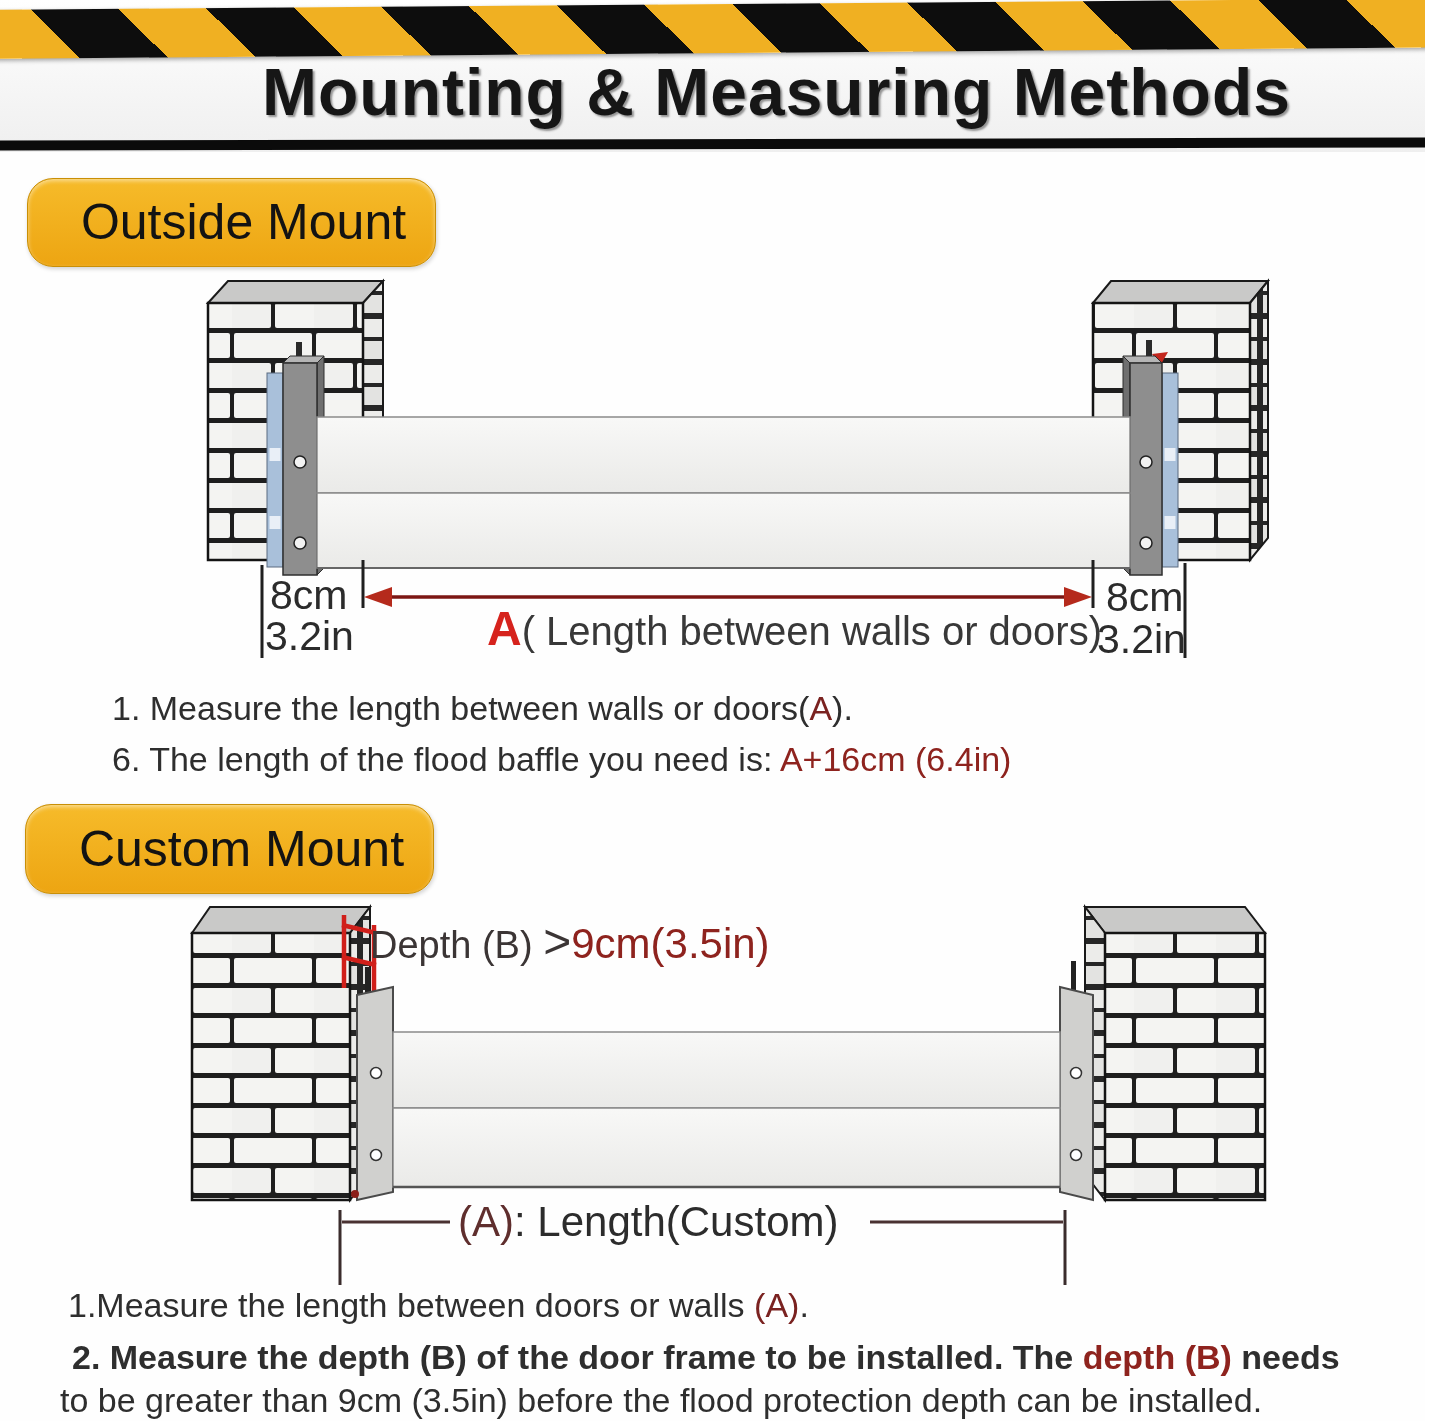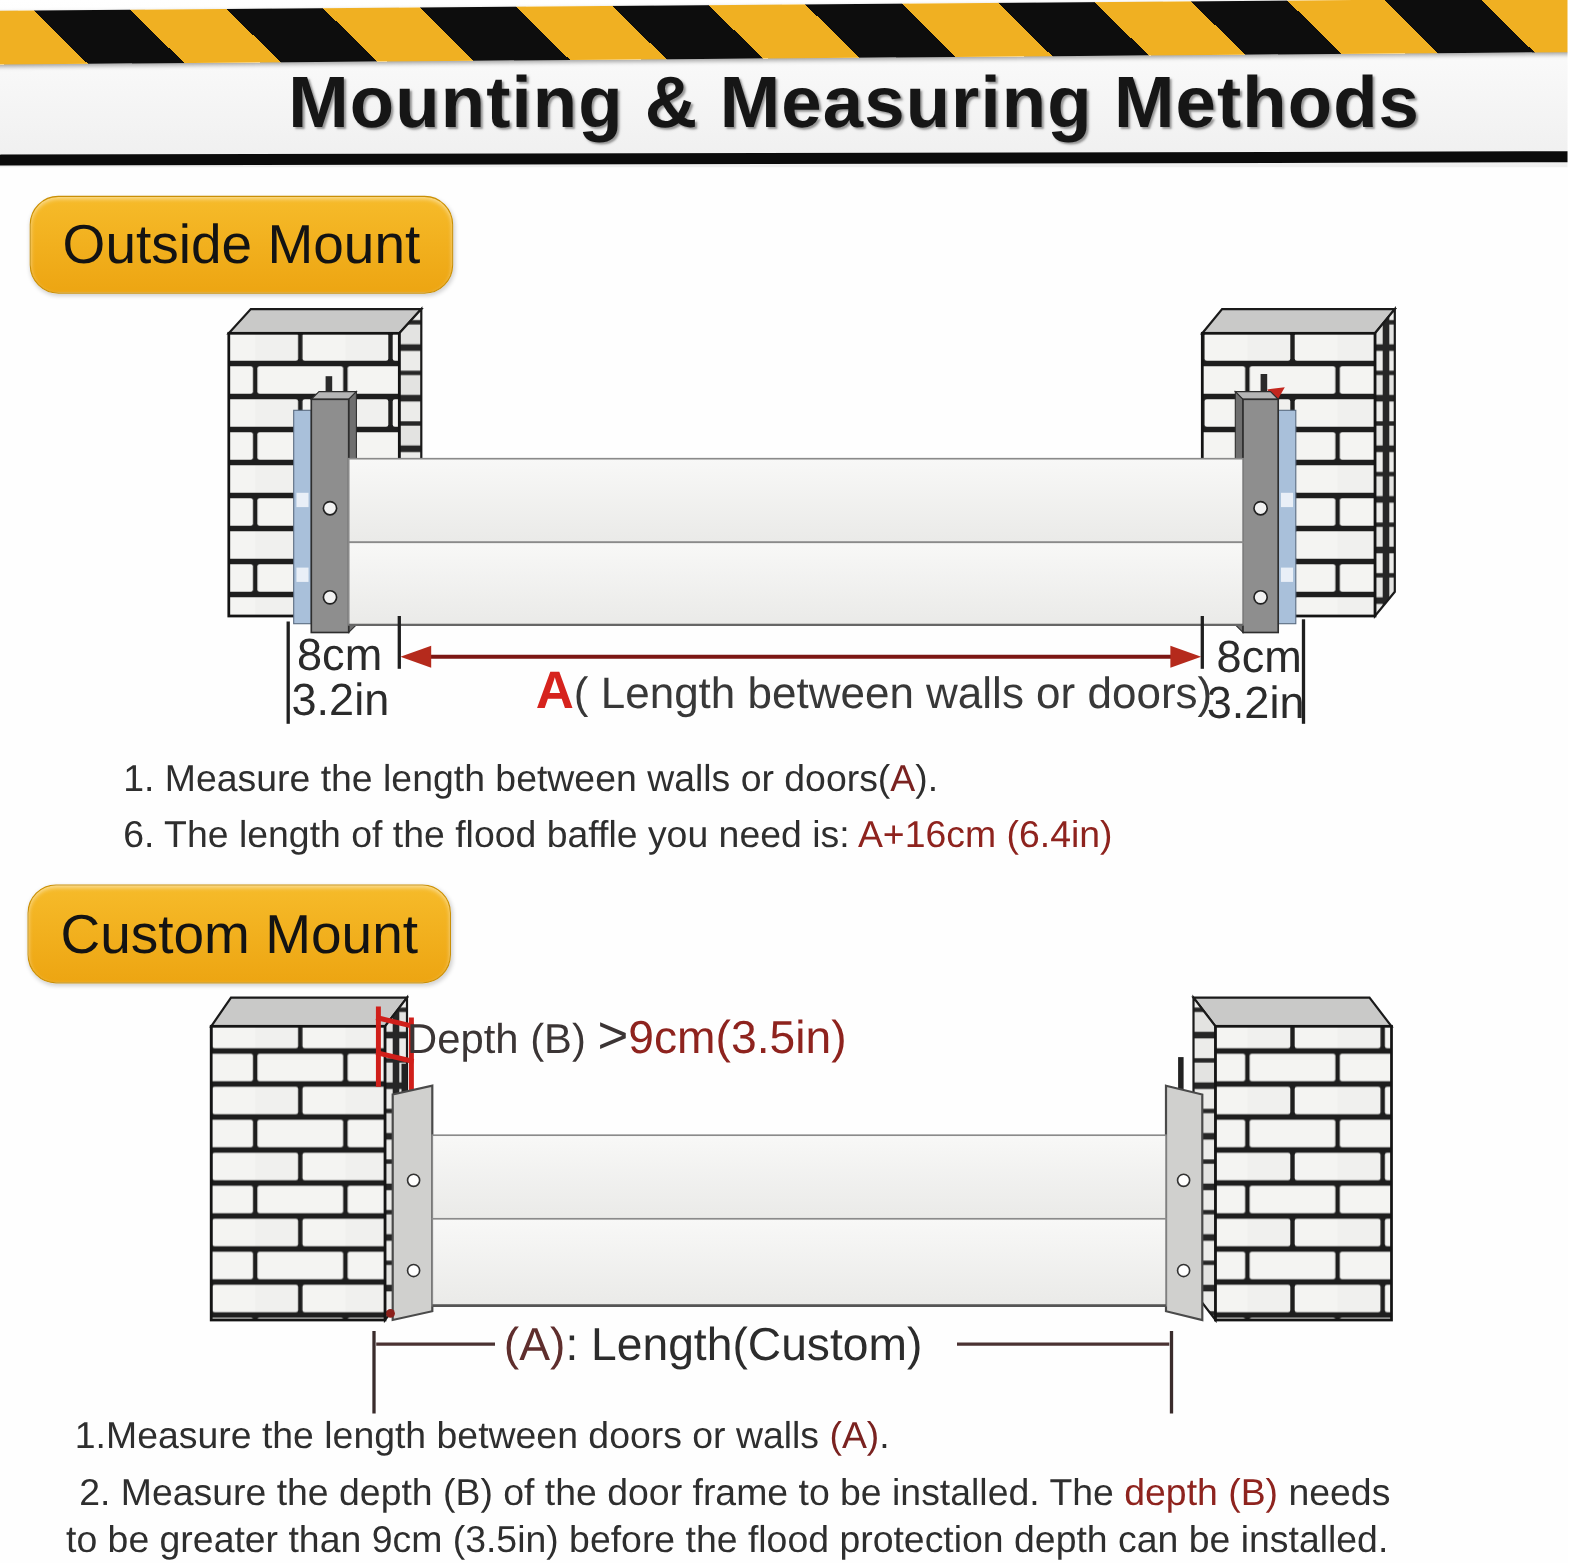--- a/index.html
+++ b/index.html
@@ -14,21 +14,21 @@
                 transform:rotate(-0.45deg);box-shadow:0 2px 4px rgba(0,0,0,.35);}
   .page-title{position:absolute;left:108px;top:54px;width:1337px;text-align:center;
               font-size:66px;font-weight:bold;letter-spacing:1px;color:#161616;
               text-shadow:2px 2px 2px rgba(70,70,70,.55);}
   .header-bar{position:absolute;left:-4px;top:139px;width:1453px;height:10px;background:#0b0b0b;
               border-radius:5px;transform:rotate(-0.12deg);}
 
   
   .badge{position:absolute;width:383px;text-align:center;color:#131313;
          background:linear-gradient(#f6bb2a,#eda512);border:1px solid #c98f06;border-radius:26px;
-         font-size:50px;box-shadow:inset 0 2px 4px rgba(255,255,255,.5), 1px 2px 4px rgba(0,0,0,.18);}
+         font-size:50px;box-shadow:inset 0 2px 4px rgba(255,255,255,.5), 1px 2px 4px rgba(0,0,0,.18);padding-left:24px;}
   .badge.outside{left:27px;top:178px;height:87px;line-height:87px;}
   .badge.inside{left:25px;top:804px;height:88px;line-height:88px;}
 
   .diagram-svg{position:absolute;}
 
   
   .meas{position:absolute;font-size:41px;color:#2b2b2b;white-space:nowrap;}
   .span-label{position:absolute;left:487px;top:601px;white-space:nowrap;}
   .span-label .big-a{font-size:48px;font-weight:bold;color:#d6231d;}
   .span-label .rest{font-size:40px;color:#383838;}
@@ -213,18 +213,18 @@
   <div class="depth-label">
     <span class="pre">Depth (B) </span><span class="gt">&gt;</span><span class="val">9cm(3.5in)</span>
   </div>
   <div class="inside-span-label">
     <span class="a-part">(A)</span><span class="rest">: Length(Custom)</span>
   </div>
 
   <div class="instr" style="left:68px;top:1286px;">
     <span>1.Measure the length between doors or walls </span><span class="hl-a">(A)</span><span>.</span>
   </div>
-  <div class="instr" style="left:72px;top:1338px;">
+  <div class="instr" style="left:72px;top:1338px;font-weight:bold;">
     <span>2. Measure the depth (B) of the door frame to be installed. The </span><span class="hl">depth (B)</span><span> needs</span>
   </div>
   <div class="instr" style="left:60px;top:1381px;">to be greater than 9cm (3.5in) before the flood protection depth can be installed.</div>
 
 </div>
 
 </body></html>

